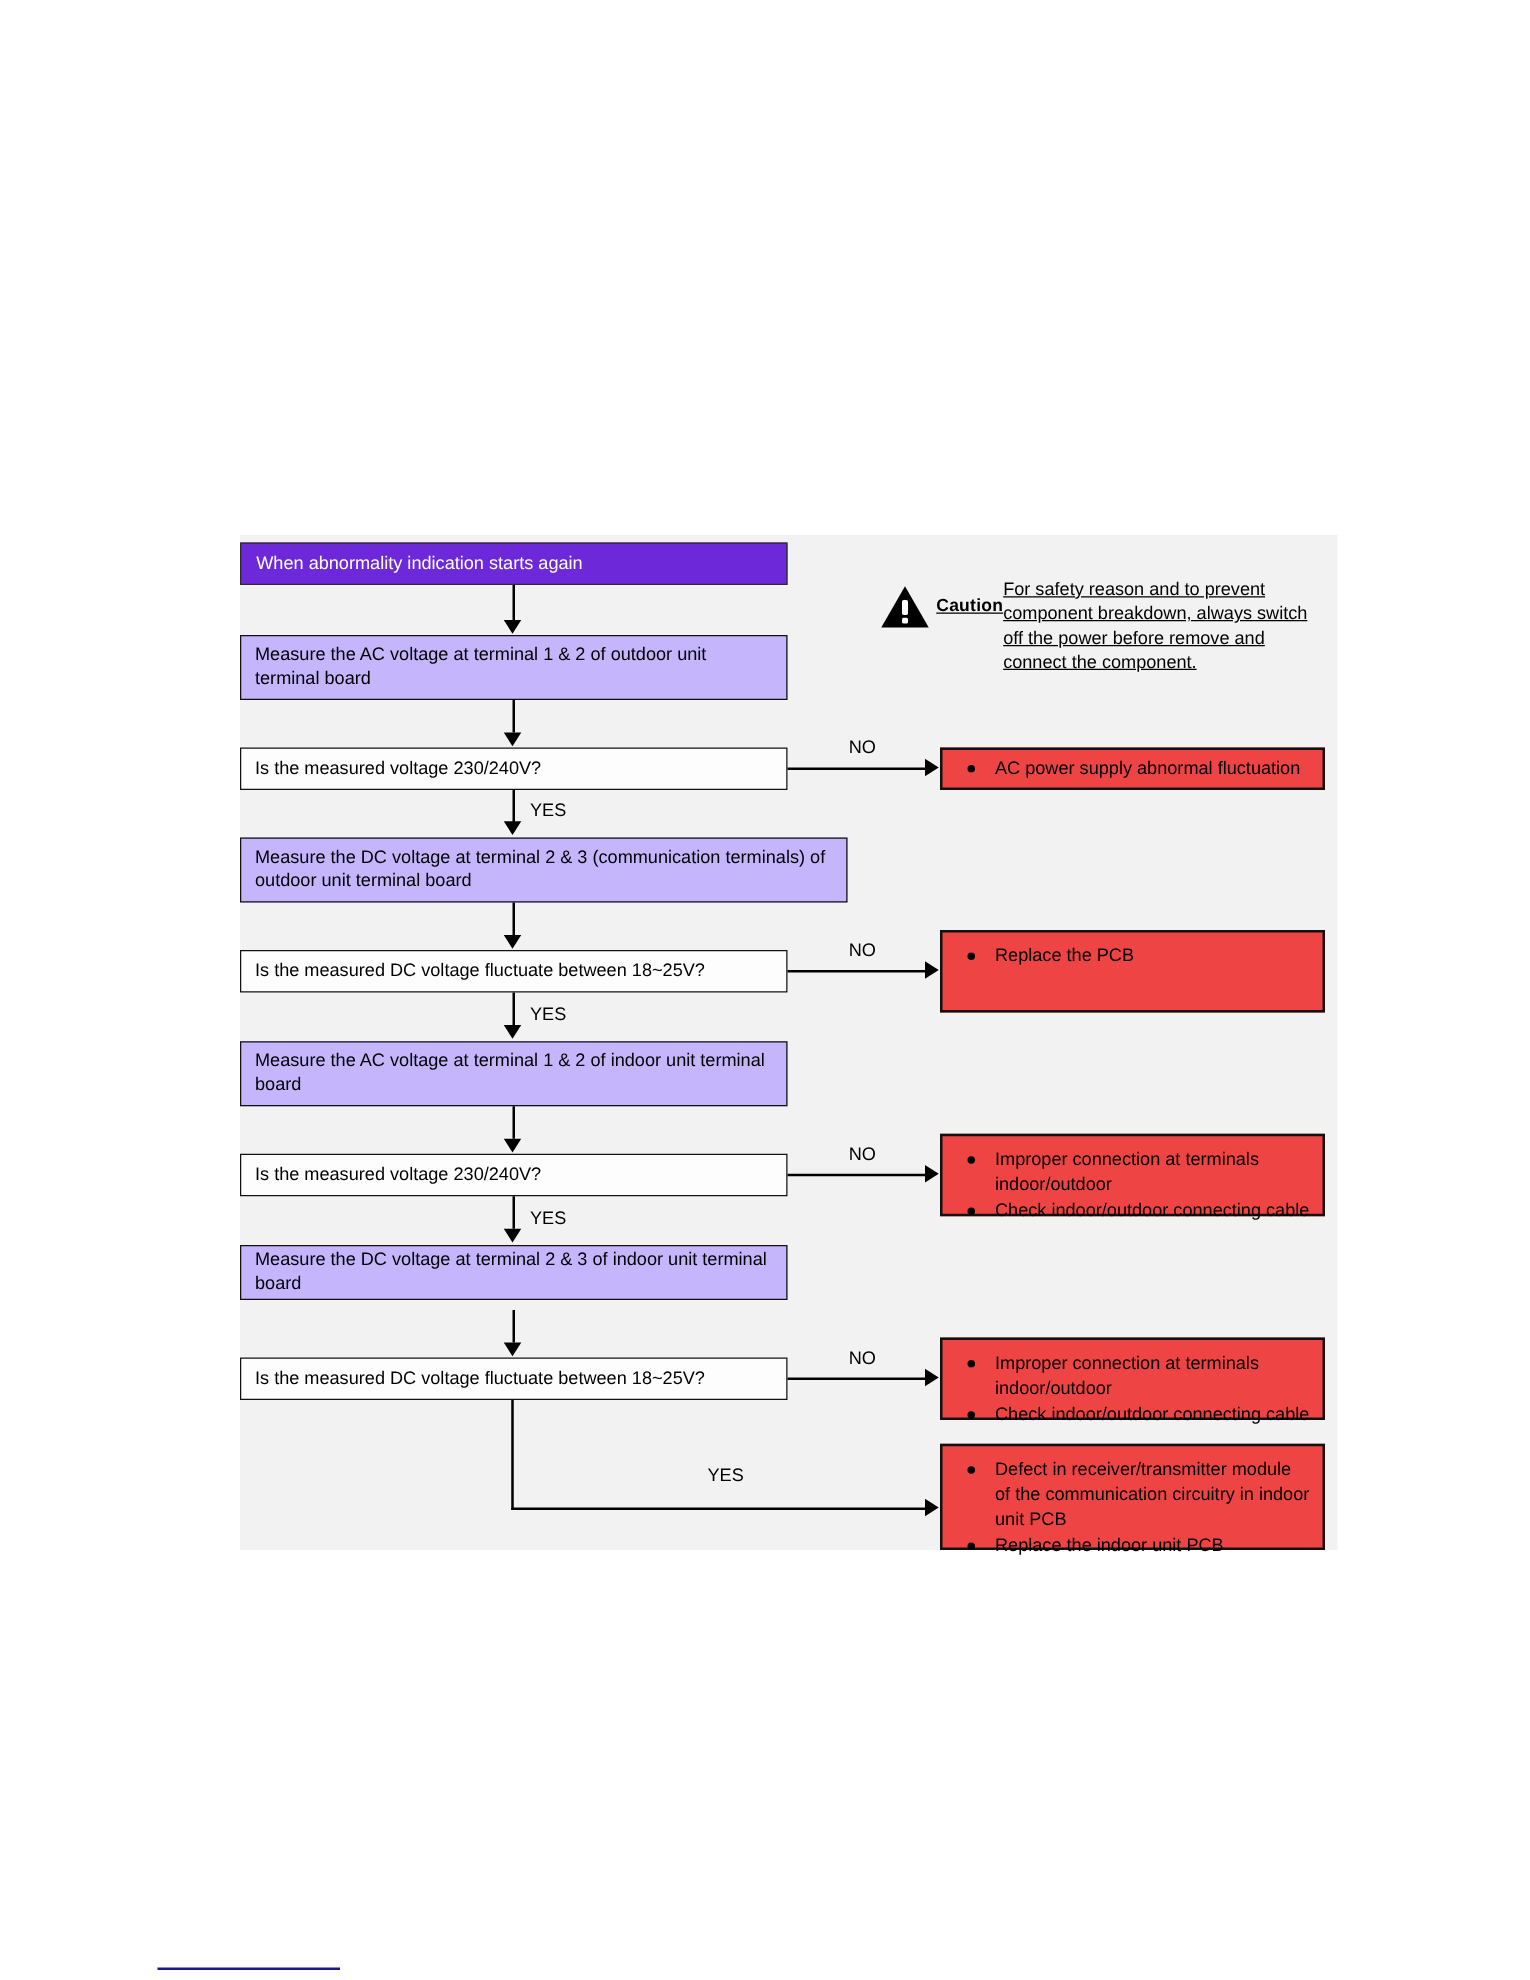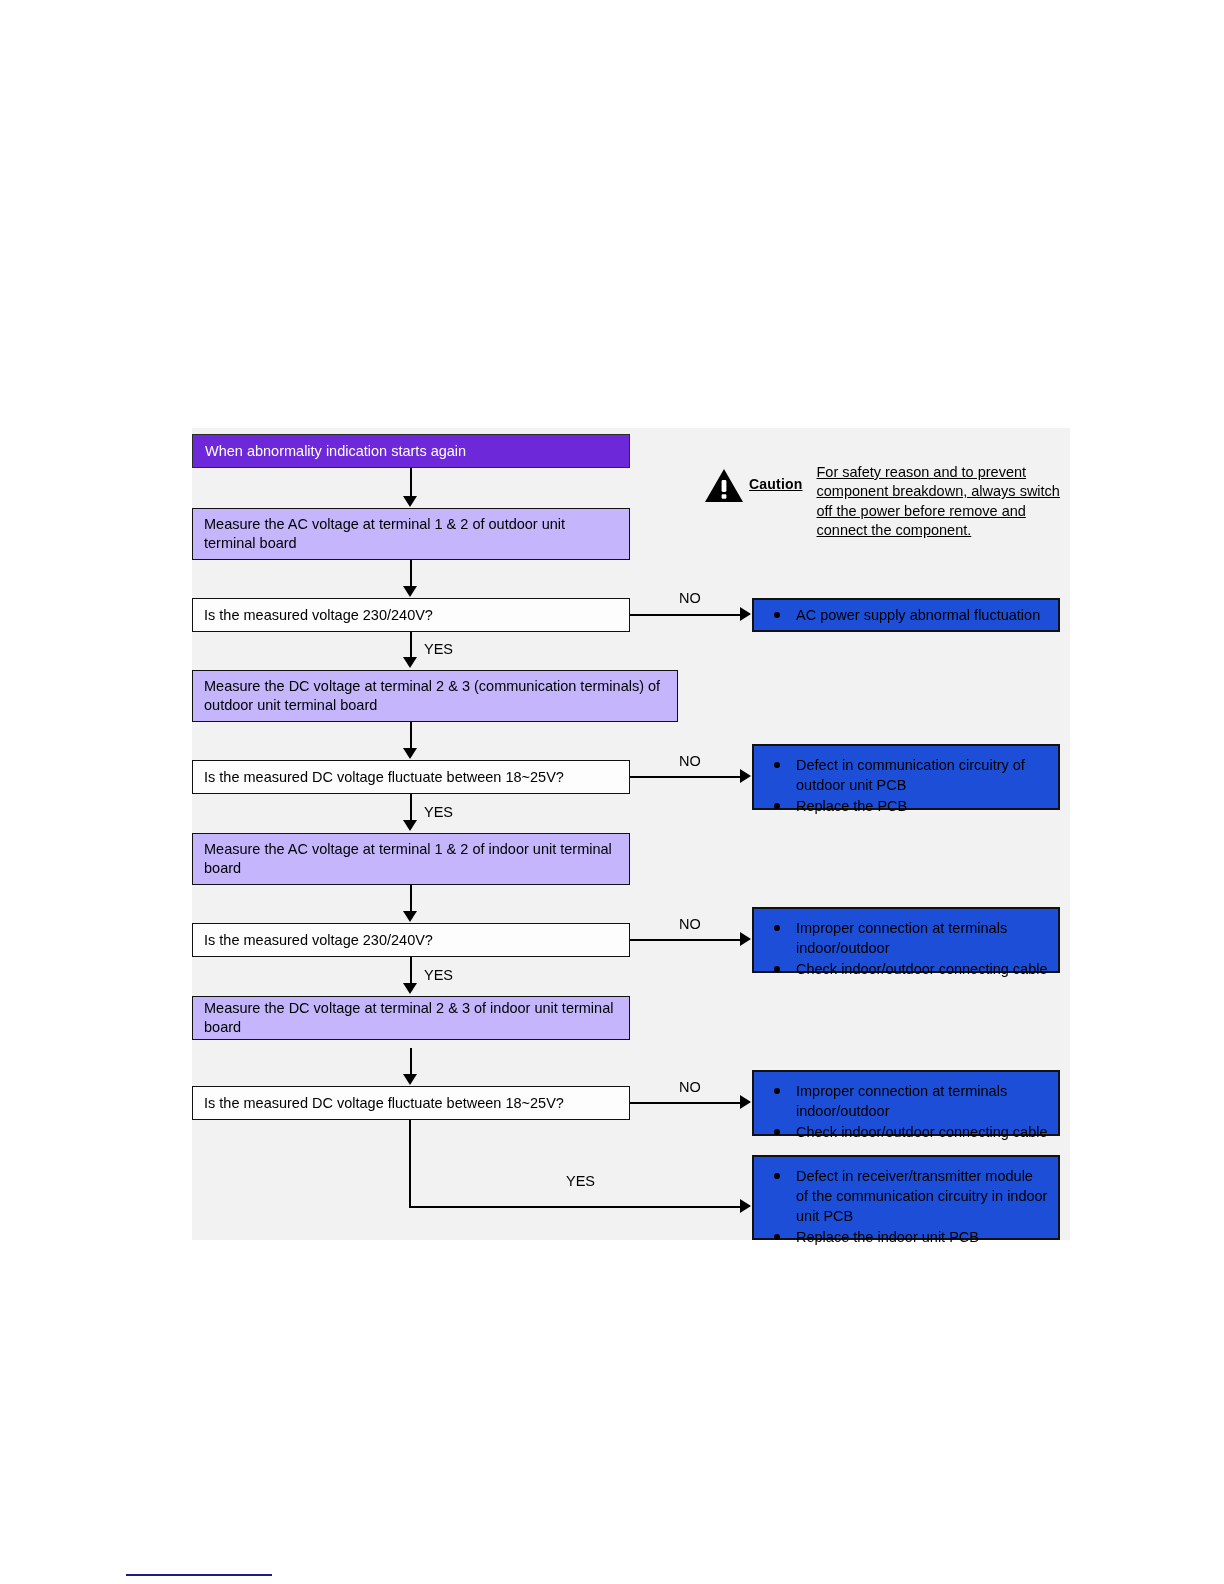--- a/index.html
+++ b/index.html
@@ -17,21 +17,21 @@
   .header-bar{background:#6d28d9;border:1px solid #2b2b2b;color:#ffffff;
               font-size:14.5px;display:flex;align-items:center;padding:0 12px;}
 
   .proc{background:#c4b5fd;border:1.6px solid #111111;color:#000000;
         font-size:14.5px;display:flex;align-items:center;padding:0 11px;
         line-height:1.34;}
 
   .decision{background:#fdfdfd;border:1.6px solid #111111;color:#000000;
             font-size:14.5px;display:flex;align-items:center;padding:0 11px;}
 
-  .outcome{background:#1d4ed8;border:2px solid #111111;color:#000000;
+  .outcome{background:#ef4444;border:2px solid #111111;color:#000000;
            font-size:14.5px;padding:8px 10px 8px 12px;line-height:1.38;}
   .outcome ul{margin:0;padding:0;list-style:none;}
   .outcome li{position:relative;padding-left:30px;margin:1px 0;}
   .outcome li::before{content:"";position:absolute;left:8px;top:7px;
                       width:6px;height:6px;border-radius:50%;background:#000;}
 
   
   .vline{position:absolute;background:#000000;width:2.4px;}
   .hline{position:absolute;background:#000000;height:2.4px;}
   .arrow-down{position:absolute;width:0;height:0;
@@ -42,21 +42,21 @@
                border-left:11px solid #000000;}
 
   .branch-label{position:absolute;font-size:14.5px;color:#000000;}
 
   
   #caution{position:absolute;left:704px;top:462px;width:360px;text-decoration:underline;}
   .caution-row{display:flex;align-items:flex-start;}
   .caution-sym{display:flex;align-items:center;flex:0 0 auto;padding-top:6px;}
   .caution-word{font-size:14px;font-weight:bold;color:#000;margin-left:5px;
                 padding-top:14px;letter-spacing:.2px;}
-  .caution-text{font-size:14.5px;color:#000;line-height:1.33;margin-left:14px;
+  .caution-text{font-size:14.5px;color:#000;line-height:1.33;
                 padding-top:1px;}
 
   
   #footer-rule{position:absolute;left:126px;top:1574px;width:146px;height:2px;
                background:#1a1a8c;}
 </style>
 </head>
 <body>
 
 <div id="canvas"></div>
@@ -96,21 +96,20 @@
 <div class="node proc" style="left:192px;top:670px;width:486px;height:52px;">
   <span>Measure the DC voltage at terminal 2 &amp; 3 (communication terminals) of outdoor unit terminal board</span>
 </div>
 
 <div class="node decision" style="left:192px;top:760px;width:438px;height:34px;">
   <span>Is the measured DC voltage fluctuate between 18~25V?</span>
 </div>
 
 <div class="node outcome" style="left:752px;top:744px;width:308px;height:66px;">
   <ul>
-    <li>Defect in communication circuitry of outdoor unit PCB</li>
     <li>Replace the PCB</li>
   </ul>
 </div>
 
 <div class="node proc" style="left:192px;top:833px;width:438px;height:52px;">
   <span>Measure the AC voltage at terminal 1 &amp; 2 of indoor unit terminal board</span>
 </div>
 
 <div class="node decision" style="left:192px;top:923px;width:438px;height:34px;">
   <span>Is the measured voltage 230/240V?</span>

